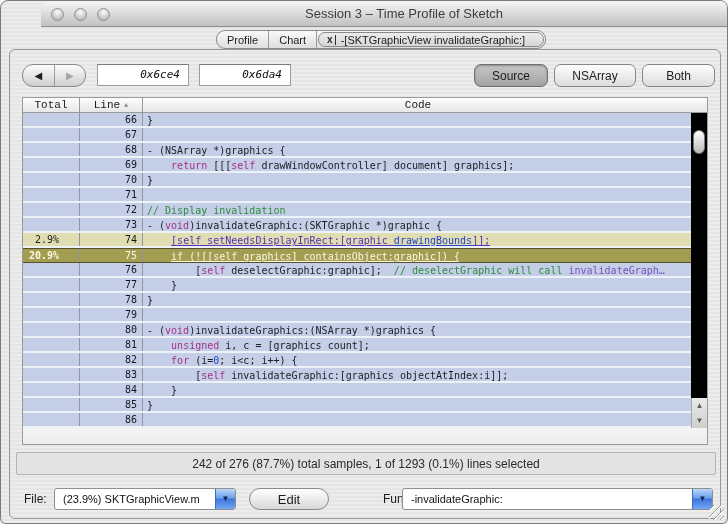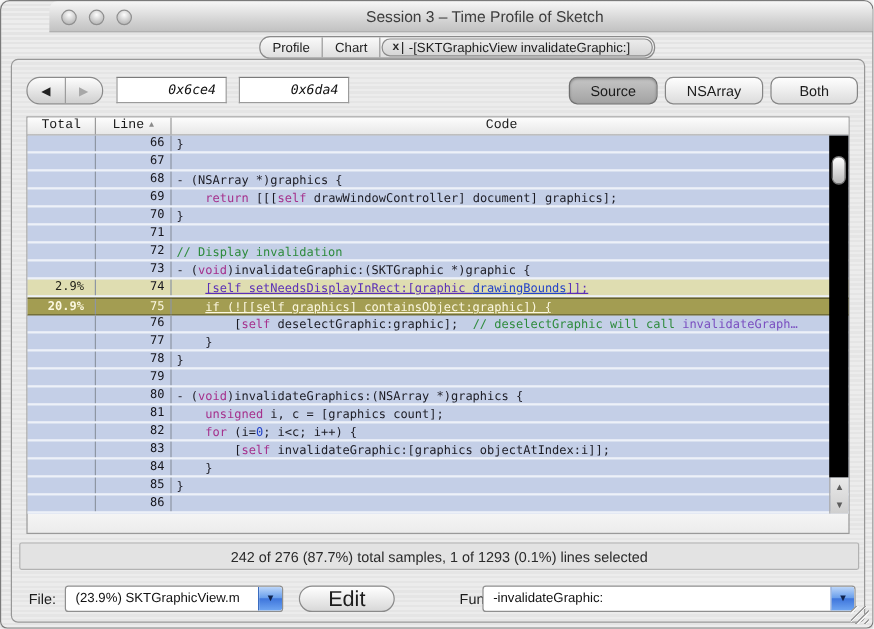--- a/index.html
+++ b/index.html
@@ -58,21 +58,21 @@
   .th-total{width:57px;border-right:1px solid #9a9a9a;}
   .th-line{width:63px;border-right:1px solid #9a9a9a;}
   .th-code{width:550px;}
   .th-sb{width:14px;}
   .sort{font-size:7px;color:#8a8a8a;}
   .rows{position:relative;width:100%;height:315px;}
   .row{display:flex;height:15px;background:#c4cfe7;border-bottom:2px solid #edf1f8;}
   .row.hot{background:#dfddb1;}
   .row.sel{background:#a39d52;border-top:1px solid #55512a;border-bottom:1px solid #55512a;height:15px;}
   .ct{width:57px;border-right:1px solid #8e96a3;font-family:"DejaVu Sans Mono",monospace;
-    font-size:10px;color:#22221a;text-align:right;padding:1px 9px 0 0;}
+    font-size:10px;color:#22221a;text-align:right;padding:1px 20px 0 0;}
   .cl{width:63px;border-right:1px solid #8e96a3;font-family:"DejaVu Sans Mono",monospace;
     font-size:10px;color:#15151c;text-align:right;padding:1px 5px 0 0;}
   .cc{flex:1;font-family:"DejaVu Sans Mono",monospace;font-size:10px;line-height:13px;
     white-space:pre;overflow:hidden;padding:1px 0 0 4px;}
   .row.sel .ct{color:#fbf7e0;font-weight:bold;}
   .row.sel .cl{color:#fbf7e0;}
   .sg-p{color:#1c1c24;} .sg-k{color:#a5308c;} .sg-c{color:#2e8b3d;}
   .sg-u{color:#5b2fb8;text-decoration:underline;}
   .sg-ub{color:#2443c9;text-decoration:underline;}
   .sg-n{color:#2443c9;} .sg-v{color:#7a4fc0;}
@@ -95,21 +95,21 @@
   .flabel.file{left:14px;} .flabel.func{left:333px;margin-left:40px;}
   .combo{position:absolute;top:438px;height:22px;background:#fff;border:1px solid #8f8f8f;
     border-radius:3px;font-size:11px;color:#111;line-height:20px;padding:0 26px 0 8px;overflow:hidden;}
   .combo.filec{left:44px;width:182px;}
   .combo.funcc{left:392px;width:311px;}
   .combo-arrow{position:absolute;right:0;top:0;width:20px;height:20px;border-radius:0 2px 2px 0;
     background:linear-gradient(#bcd6f9 0%,#6ba0ec 45%,#3f76dc 50%,#6fa6f2 100%);
     border-left:1px solid #3a6cc0;display:flex;align-items:center;justify-content:center;
     font-size:8px;color:#10234e;}
   .editbtn{position:absolute;left:239px;top:438px;width:80px;height:22px;border:1px solid #8a8a8a;
-    border-radius:11px;background:linear-gradient(#ffffff,#d8d8d8);font-size:18px;color:#1c1c1c;
+    border-radius:11px;background:linear-gradient(#ffffff,#d8d8d8);font-size:13px;color:#1c1c1c;
     display:flex;align-items:center;justify-content:center;}
   .grip{position:absolute;right:3px;bottom:3px;width:15px;height:15px;
     background:repeating-linear-gradient(135deg,transparent 0 3px,#9c9c9c 3px 4px,#f5f5f5 4px 5px);}
 </style>
 </head>
 <body>
 
 <div class="window">
 
   <div class="titlebar">

